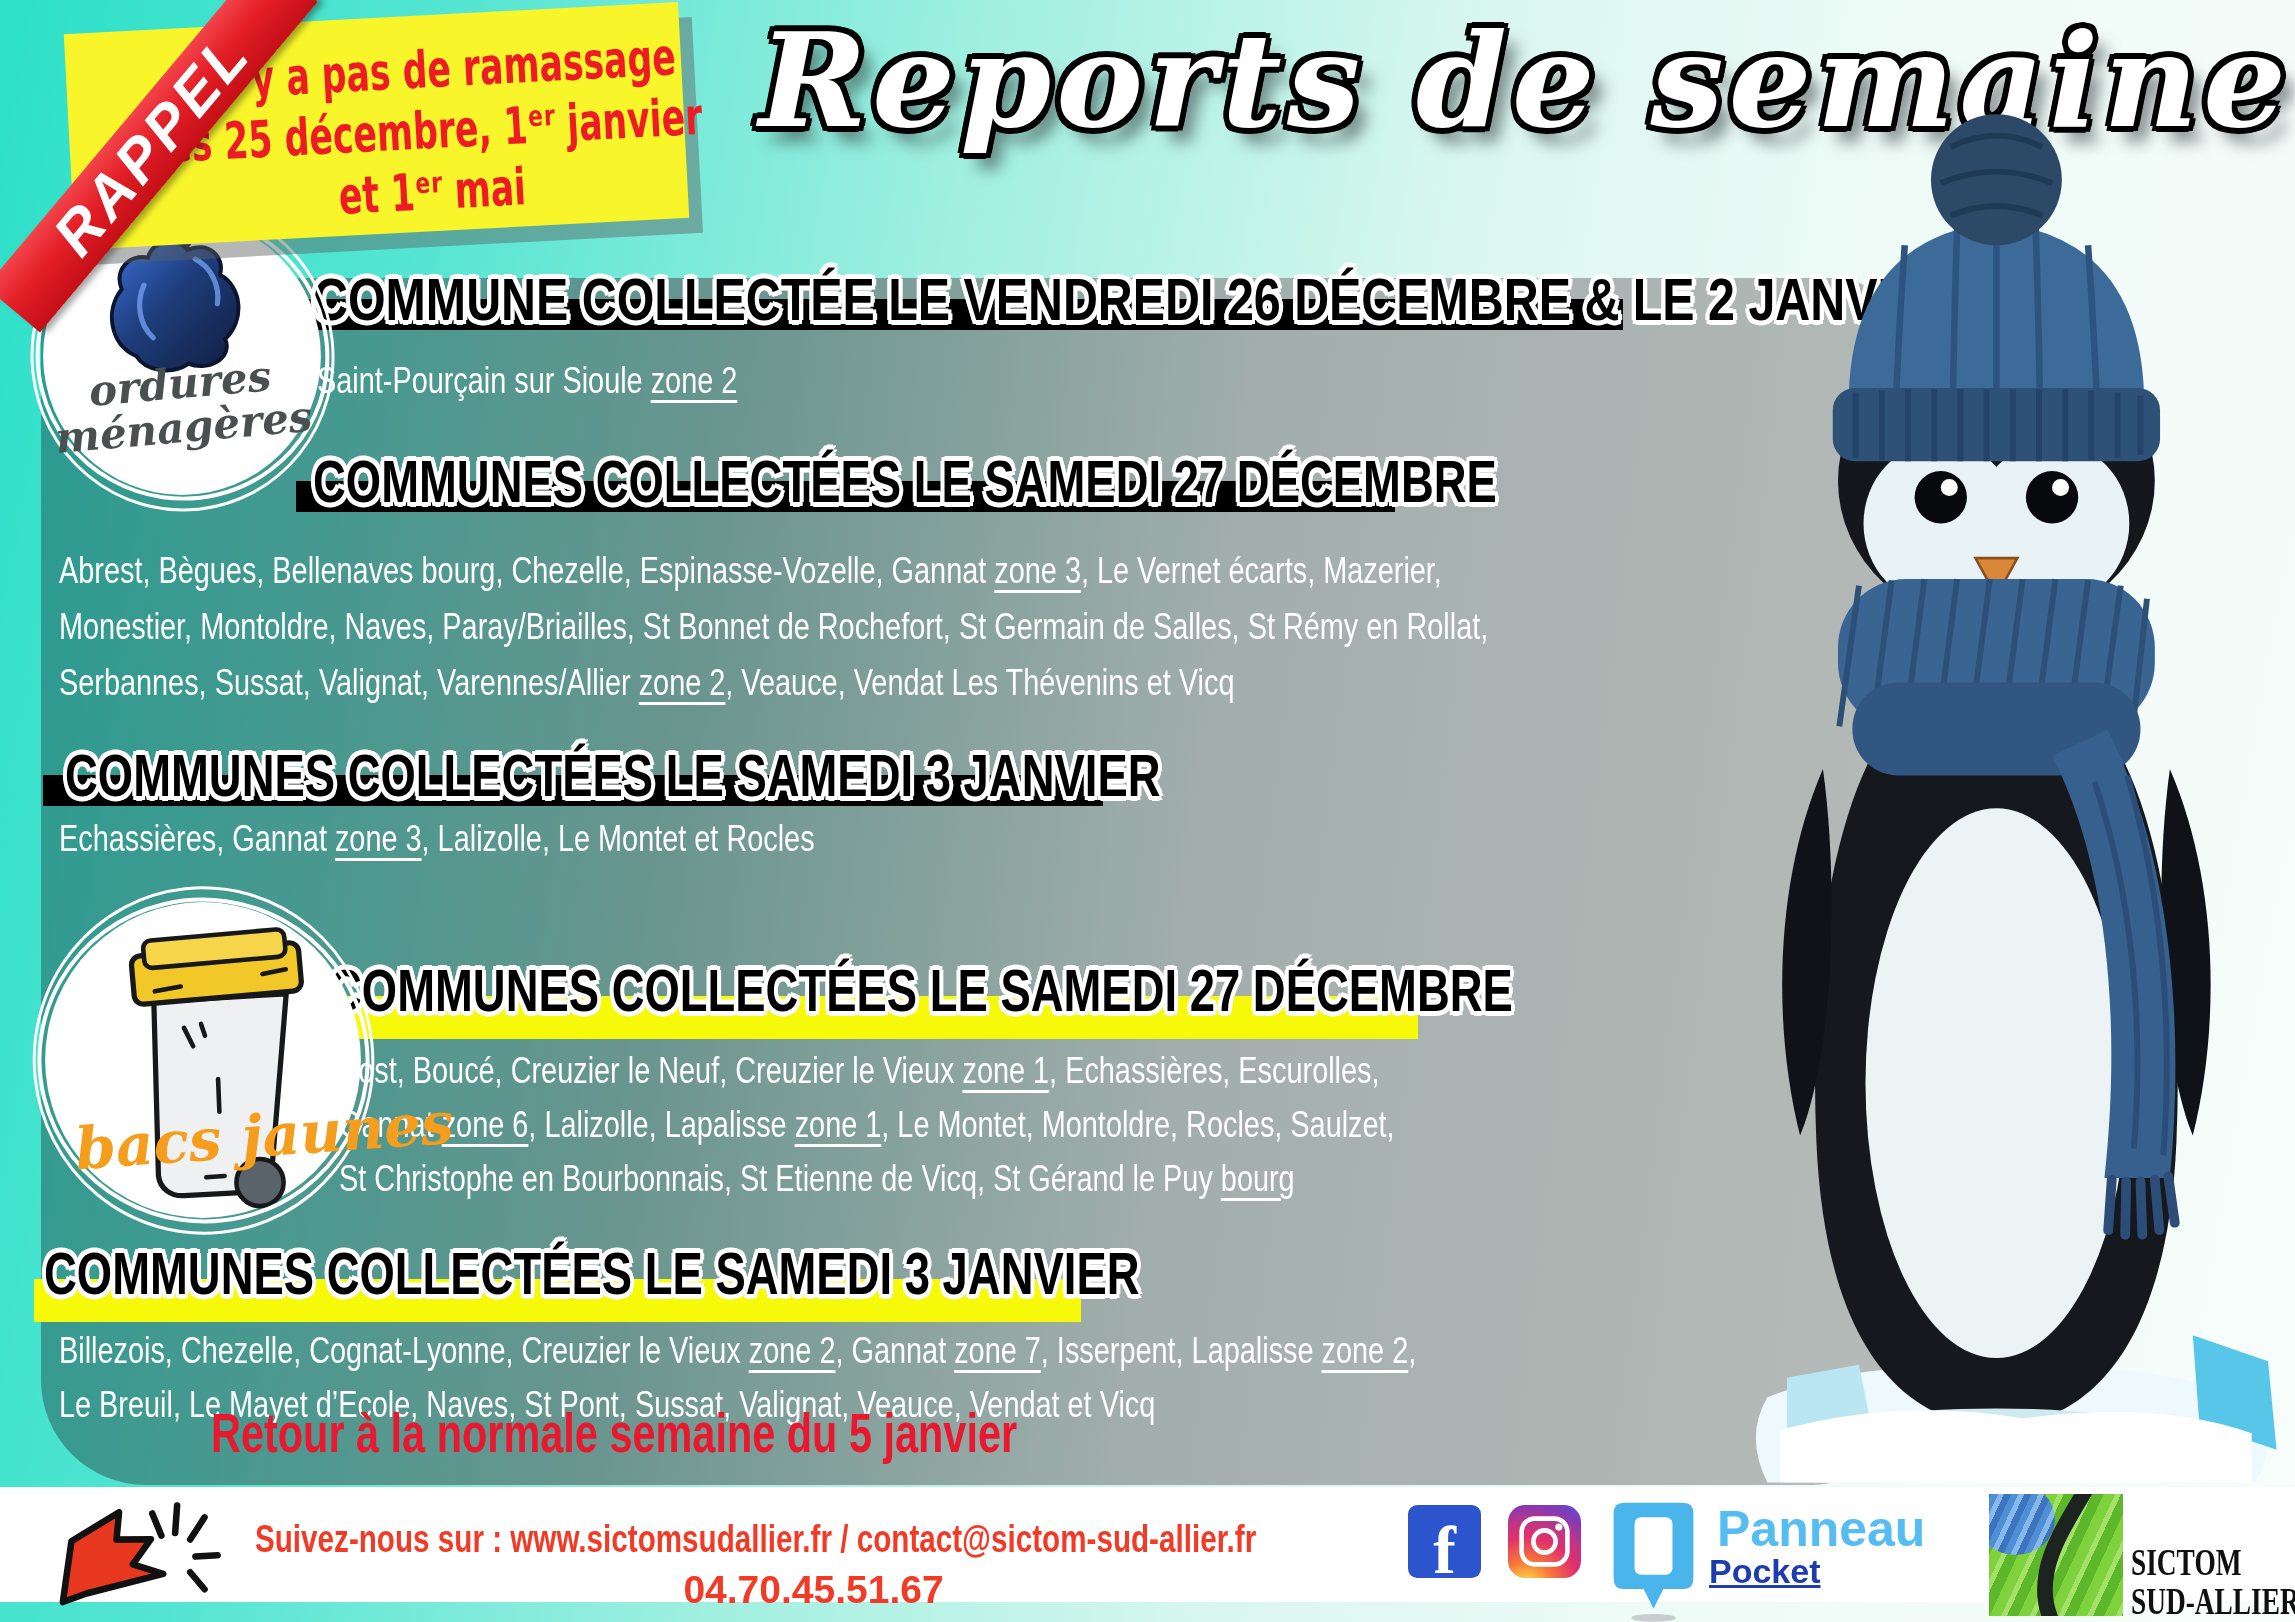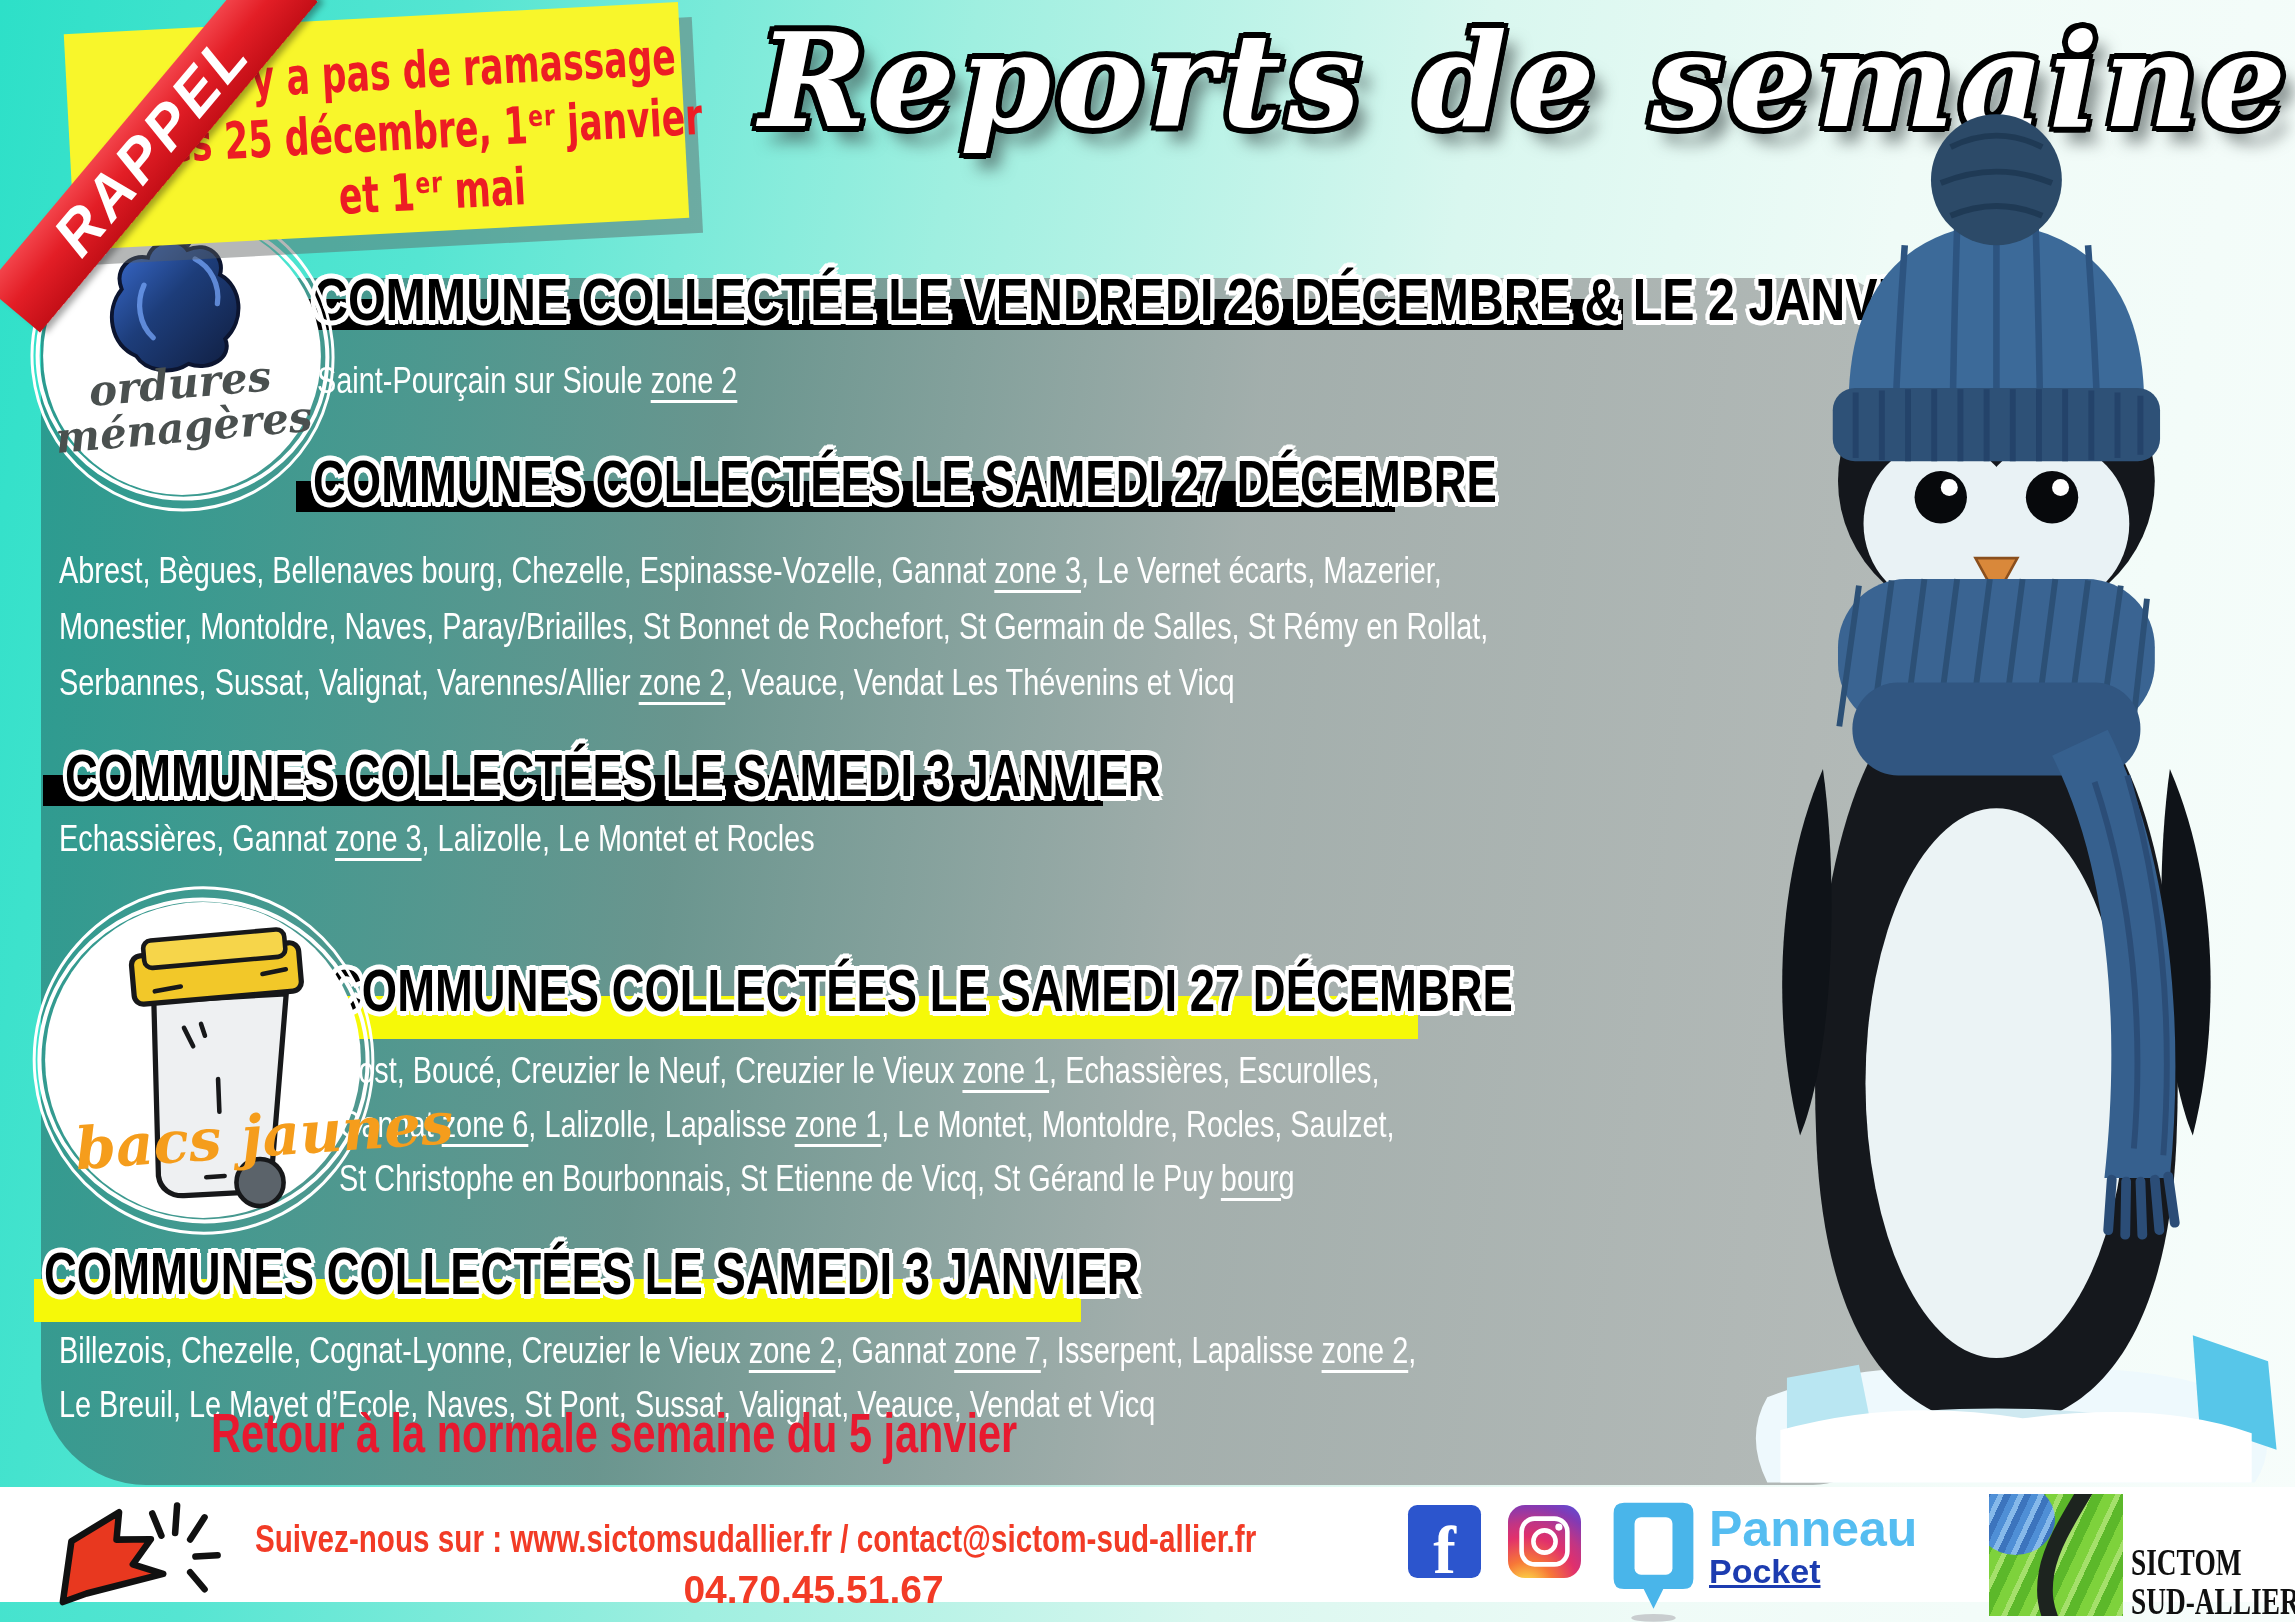--- a/index.html
+++ b/index.html
@@ -54,21 +54,21 @@
           font-weight:700;font-size:39px;color:#f23b26;}
   .phone{position:absolute;left:255px;top:81px;width:1117px;text-align:center;
          font-weight:700;font-size:39px;color:#f23b26;}
   .social{position:absolute;top:18.3px;border-radius:9.2px;}
   .fb{left:1408px;width:73px;height:73px;background:#2c55cd;display:flex;align-items:flex-end;justify-content:center;overflow:hidden;}
   .fb span{font:700 68px "Liberation Serif",serif;color:#fff;margin-bottom:-11.8px;}
   .ig{left:1508px;width:73px;height:73px;border-radius:17px;
       background:radial-gradient(circle at 25% 115%,#fcdf49 6%,#f77737 28%,#e1306c 52%,#c13584 66%,#833ab4 84%,#5851db 100%);
       display:flex;align-items:center;justify-content:center;}
   .pp-text{position:absolute;left:1709px;top:17px;line-height:1.0;}
-  .pp-text .l1{font-weight:800;font-size:50px;color:#55bdf1;}
+  .pp-text .l1{font-weight:800;font-size:50px;color:#55bdf1;margin-left:8px;}
   .pp-text .l2{font-weight:800;font-size:34px;color:#1c3cb0;text-decoration:underline;}
   .logo-art{position:absolute;left:1989px;top:6.5px;width:134px;height:122px;overflow:hidden;
             background:repeating-linear-gradient(115deg,#7ed23c 0 10.5px,#a5e06b 10.5px 15.7px,#5cb82a 15.7px 26px);}
   .logo-art .bluepatch{position:absolute;left:-13px;top:-10.5px;width:79px;height:72px;border-radius:50%;
             background:repeating-linear-gradient(115deg,#4f8fd6 0 6.5px,#86b9ea 6.5px 11.8px,#3c74bd 11.8px 18.3px);}
   .logo-text{position:absolute;left:2131px;top:56px;line-height:1.02;color:#101010;white-space:nowrap;
              font-family:"Liberation Serif",serif;font-weight:700;font-size:38px;transform:scaleX(.72);transform-origin:left top;}
   svg{display:block;}
 </style>
 </head>

